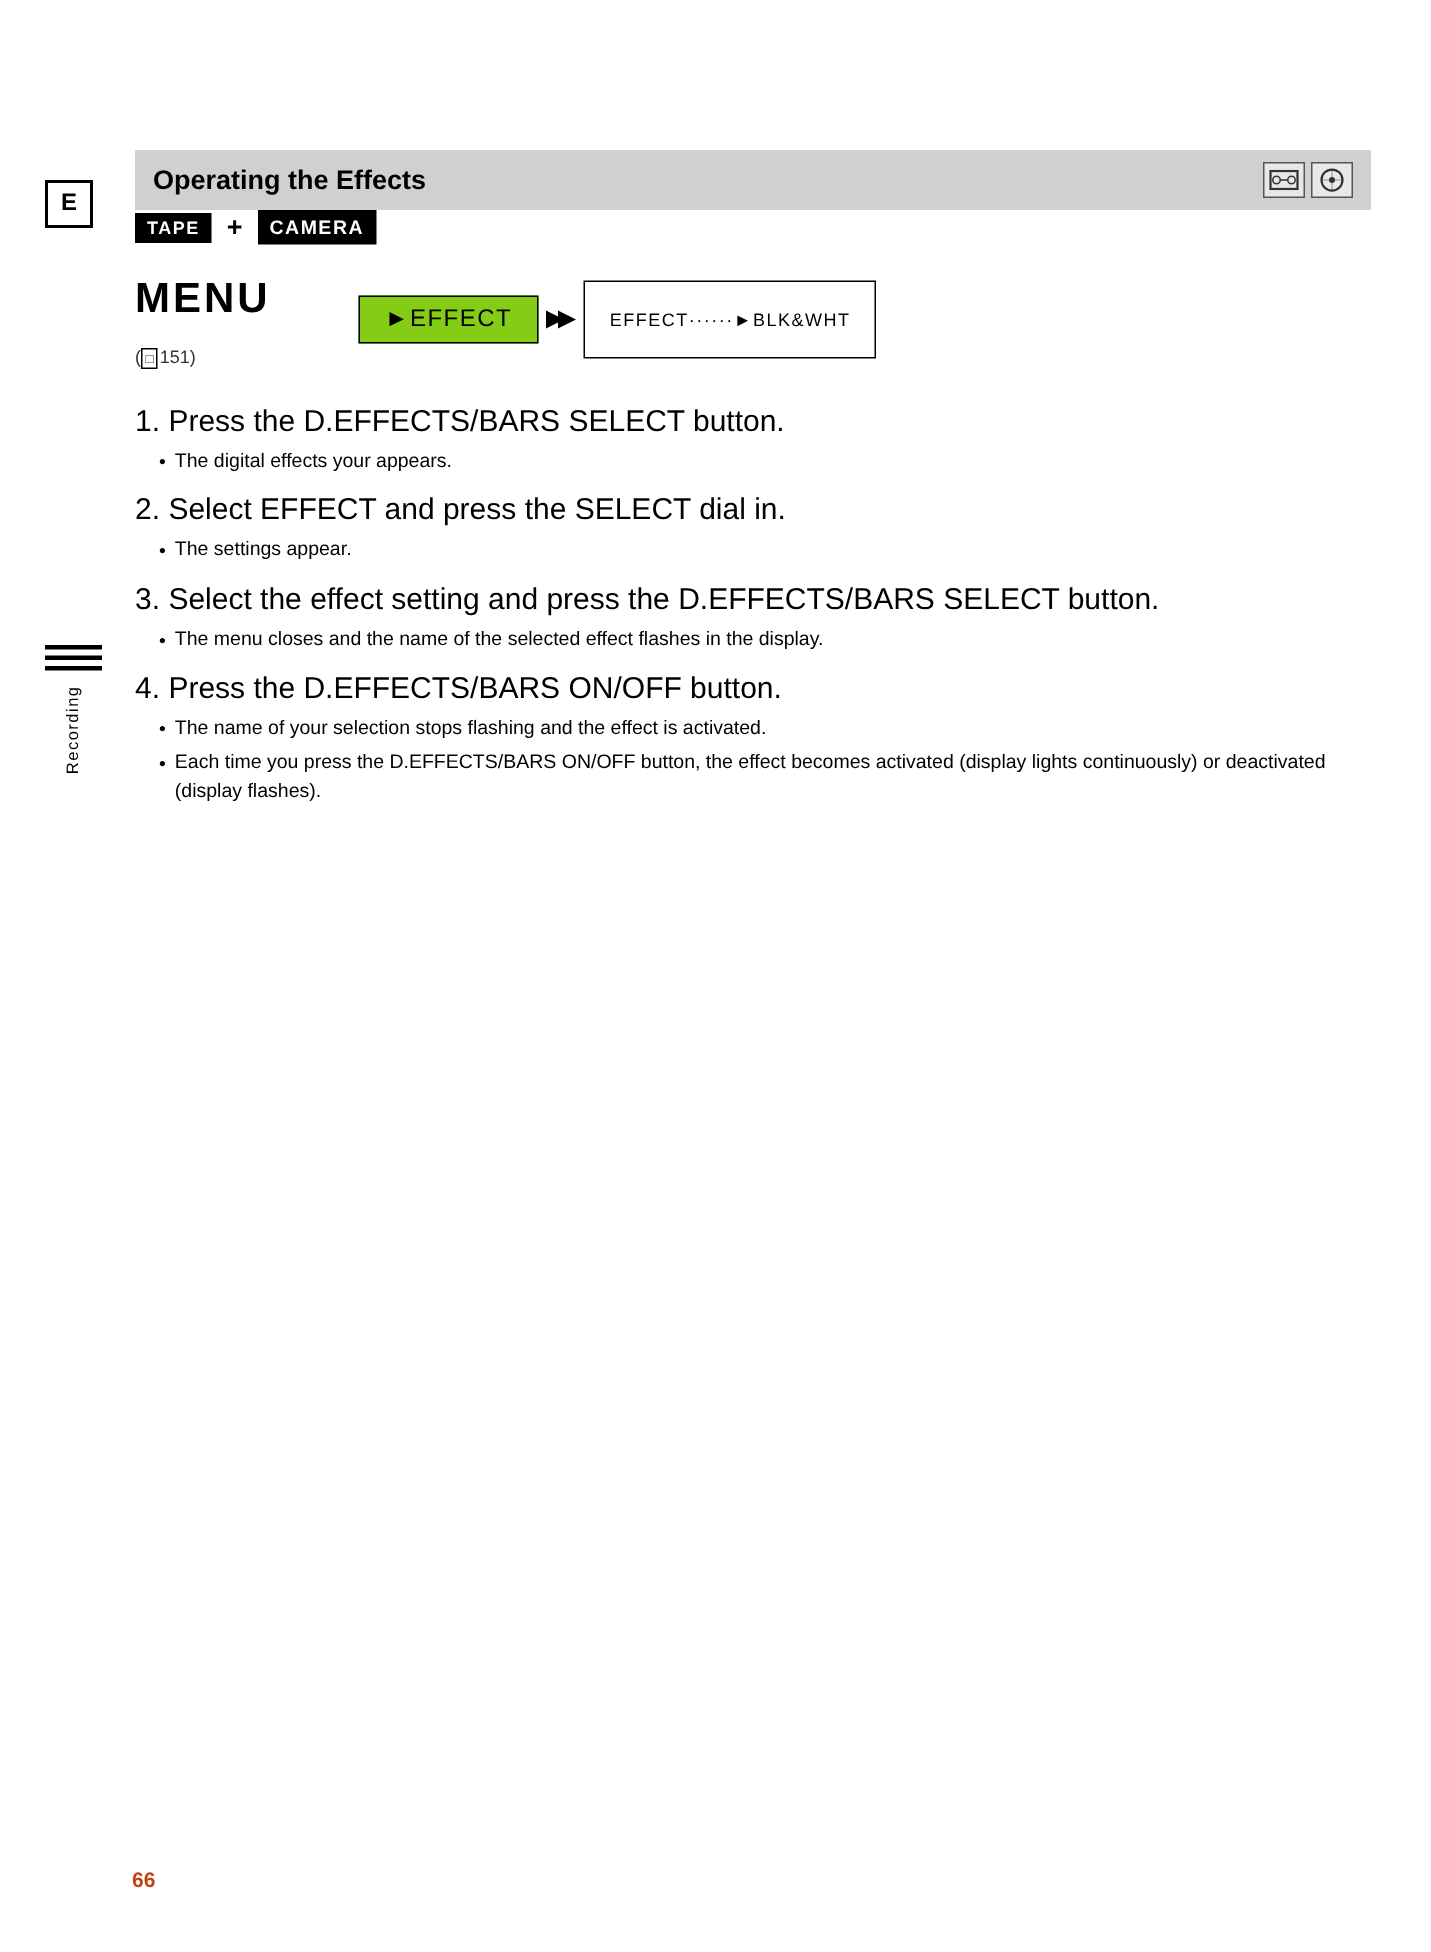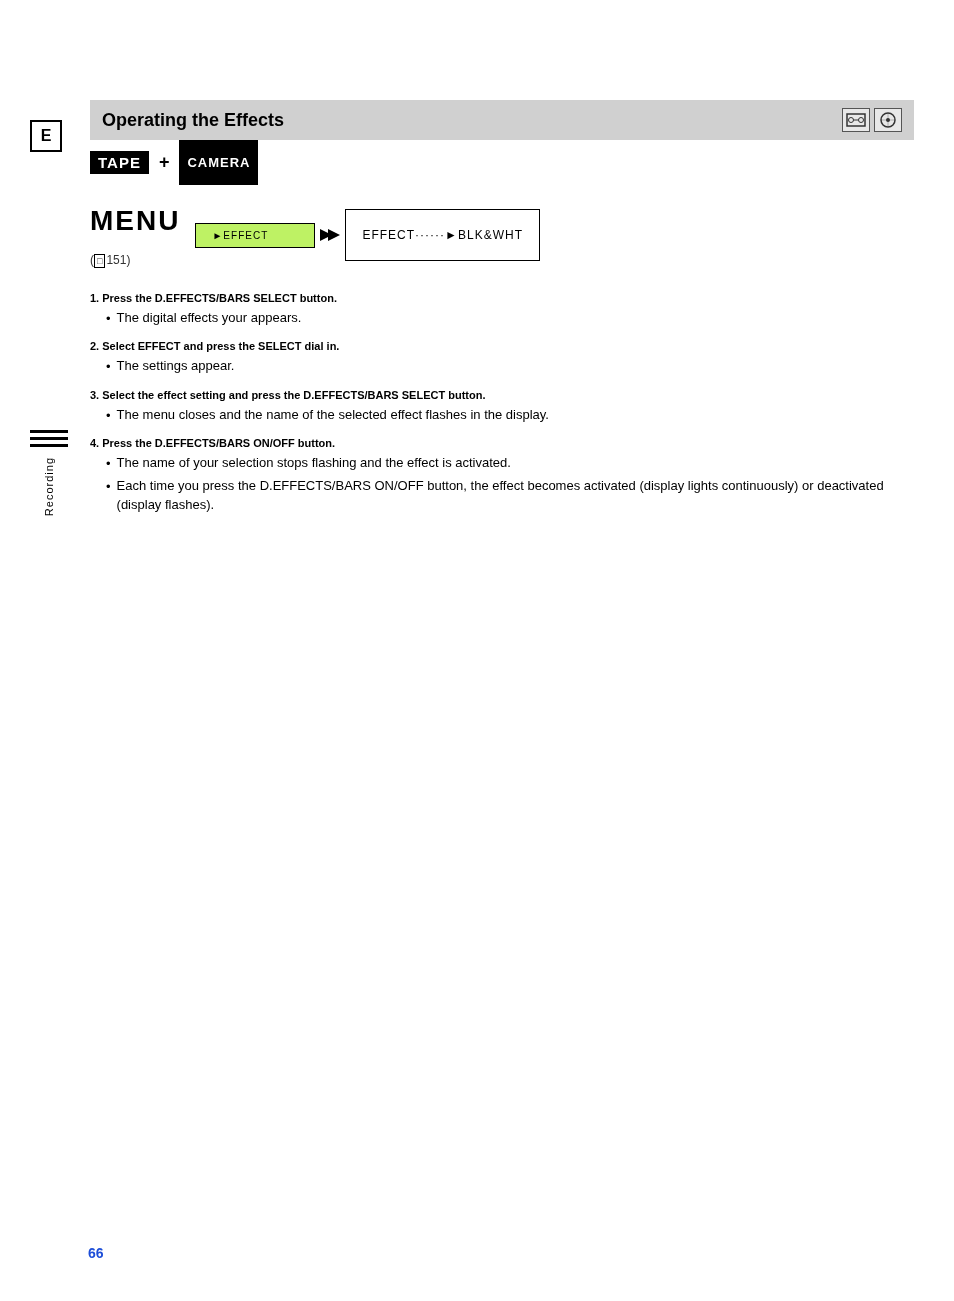--- a/index.html
+++ b/index.html
@@ -79,37 +79,37 @@
       display: flex;
       align-items: center;
       gap: 10px;
       margin-bottom: 20px;
     }
 
     .badge-tape {
       background: #000;
       color: #fff;
       font-weight: bold;
-      font-size: 15px;
+      font-size: 12px;
       padding: 3px 8px;
       letter-spacing: 1px;
     }
 
     .badge-plus {
       font-size: 18px;
       font-weight: bold;
       color: #000;
     }
 
     .badge-camera {
       background: #000;
       color: #fff;
       font-weight: bold;
       font-size: 13px;
-      padding: 15px 8px;
+      padding: 4px 8px;
       letter-spacing: 1px;
     }
 
     
     .menu-section {
       display: flex;
       align-items: flex-start;
       gap: 15px;
       margin-bottom: 24px;
     }
@@ -137,24 +137,25 @@
     .menu-diagram {
       display: flex;
       align-items: center;
       gap: 0;
       margin-top: 4px;
     }
 
     .menu-box {
       border: 1px solid #000;
       padding: 6px 16px;
-      font-size: 10px;
-      letter-spacing: 1px;
-      background: #bef264;
+      font-size: 16px;
+      letter-spacing: 1px;
+      background: #84cc16;
       min-width: 120px;
+      margin-left: 44px;
     }
 
     .menu-arrow {
       width: 30px;
       height: 30px;
       display: flex;
       align-items: center;
       justify-content: center;
       position: relative;
     }
@@ -171,22 +172,22 @@
     
     .steps {
       margin-bottom: 20px;
     }
 
     .step {
       margin-bottom: 12px;
     }
 
     .step-heading {
-      font-size: 11px;
-      font-weight: bold;
+      font-size: 20px;
+      font-weight: normal;
       margin-bottom: 4px;
       color: #000;
     }
 
     .step-body {
       margin-left: 16px;
     }
 
     .bullet-item {
       display: flex;
@@ -237,21 +238,21 @@
       letter-spacing: 1px;
     }
 
     
     .page-number {
       position: absolute;
       left: 88px;
       bottom: 40px;
       font-size: 14px;
       font-weight: bold;
-      color: #1d4ed8;
+      color: #c2410c;
     }
 
     
     .ref-icon {
       display: inline-flex;
       align-items: center;
       justify-content: center;
       border: 1px solid #000;
       font-size: 9px;
       padding: 1px 2px;

